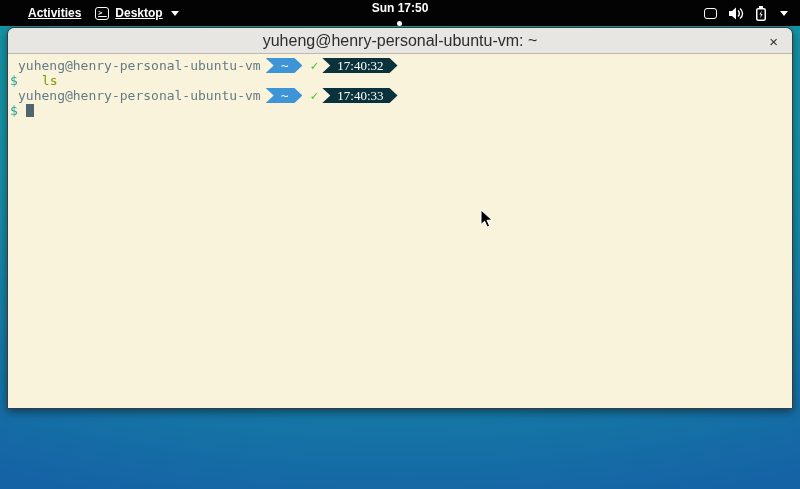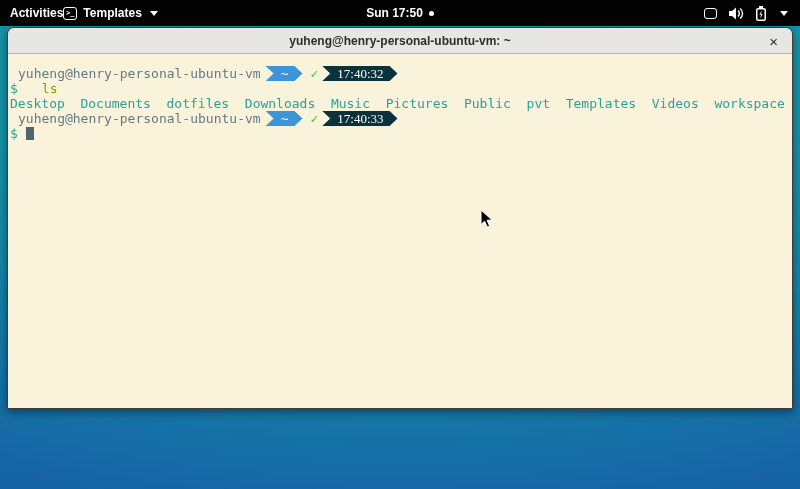--- a/index.html
+++ b/index.html
@@ -6,29 +6,29 @@
   html,body { width:800px; height:489px; overflow:hidden; }
   body { position:relative; font-family:"Liberation Sans", sans-serif; background:#000; }
 
   
   .topbar {
     position:absolute; top:0; left:0; width:800px; height:26px;
     background:var(--topbar-bg,#030303); color:var(--topbar-fg,#fff);
     display:grid; grid-template-columns:1fr auto 1fr; align-items:center;
     font-size:12px; font-weight:bold; z-index:30;
   }
-  .tb-left { display:flex; align-items:center; padding-left:10px; }
+  .tb-left { display:flex; align-items:center; gap:14px; padding-left:28px;text-decoration:underline; }
   .tb-item { display:flex; align-items:center; gap:6px; cursor:default; }
   .term-icon {
     width:14px; height:13px; border:1px solid #fff; border-radius:3px;
     display:flex; align-items:center; justify-content:center;
   }
   .term-icon span { font-family:"DejaVu Sans Mono", monospace; font-size:7px; line-height:1; font-weight:bold; }
   .caret { width:0; height:0; border-left:4px solid transparent; border-right:4px solid transparent; border-top:5px solid #fff; margin-left:2px; }
-  .tb-center { display:flex; align-items:center; gap:6px; }
+  .tb-center { display:flex; align-items:center; gap:6px;flex-direction:column; }
   .notif-dot { width:5px; height:5px; border-radius:50%; background:#fff; }
   .tb-right { display:flex; align-items:center; gap:12px; justify-content:flex-end; padding-right:12px; }
   .tb-right svg { display:block; }
   .screen-ico { width:13px; height:11px; border:1.5px solid #fff; border-radius:3px; }
 
   
   .desktop {
     position:absolute; top:26px; left:0; width:800px; height:463px;
     background:radial-gradient(ellipse 115% 95% at 50% 12%,
       var(--desktop-1,#1bb09c) 0%, var(--desktop-2,#1692a6) 45%, var(--desktop-3,#1562a5) 100%);
@@ -40,32 +40,32 @@
     border:1px solid #3c3c3c; border-radius:7px 7px 0 0;
     box-shadow:0 3px 10px rgba(0,0,0,.45);
     display:flex; flex-direction:column; overflow:hidden;
   }
   .titlebar {
     height:26px; flex:0 0 26px;
     background:var(--titlebar-bg,#e8e6e2);
     border-bottom:1px solid #bcb8b1;
     display:flex; align-items:center; justify-content:center; position:relative;
   }
-  .titlebar .title { font-size:12px; font-weight:bold; color:var(--titlebar-fg,#2d2d2d); }
+  .titlebar .title { font-size:16px; font-weight:normal; color:var(--titlebar-fg,#2d2d2d); }
   .titlebar .close {
     position:absolute; right:14px; top:50%; transform:translateY(-50%);
     font-size:15px; line-height:1; color:#2d2d2d; cursor:default;
   }
 
   
   .term {
     flex:1; background:var(--term-bg,#faf3dc);
     font-family:"DejaVu Sans Mono", monospace;
     font-size:13px; color:var(--term-fg,#657b83);
-    padding:12px 2px; overflow:hidden;
+    padding:4px 2px; overflow:hidden;
   }
   .line { height:15px; line-height:15px; white-space:pre; display:flex; align-items:center; }
   .prompt-line { padding-left:8px; }
   .seg { height:15px; display:inline-flex; align-items:center; color:#fdf6e3; }
   .seg-blue {
     background:var(--seg-blue,#3d95d8);
     padding:0 14px 0 15px; margin-left:5px;
     clip-path:polygon(0 0, calc(100% - 8px) 0, 100% 50%, calc(100% - 8px) 100%, 0 100%, 8px 50%);
   }
   .seg-dark {
@@ -87,21 +87,21 @@
 </head>
 <body>
 
 <div class="topbar">
   <div class="tb-left">
     <div class="tb-item">Activities</div>
     <div class="tb-item">
       <span class="term-icon">
         <span>&gt;_</span>
       </span>
-      <span>Templates</span>
+      <span>Desktop</span>
       <span class="caret"></span>
     </div>
   </div>
   <div class="tb-center">
     <span>Sun 17:50</span>
     <span class="notif-dot"></span>
   </div>
   <div class="tb-right">
     <span class="screen-ico"></span>
     <svg width="15" height="13" viewBox="0 0 15 13">
@@ -135,21 +135,20 @@
         <span class="seg seg-dark">
           <span>17:40:32</span>
         </span>
       </div>
 
       <div class="line">
         <span class="dollar">$</span>
         <span class="cmd">ls</span>
       </div>
 
-      <div class="line out-line">Desktop  Documents  dotfiles  Downloads  Music  Pictures  Public  pvt  Templates  Videos  workspace</div>
 
       <div class="line prompt-line">
         <span>yuheng@henry-personal-ubuntu-vm</span>
         <span class="seg seg-blue">
           <span>~</span>
         </span>
         <span class="check">✓</span>
         <span class="seg seg-dark">
           <span>17:40:33</span>
         </span>

